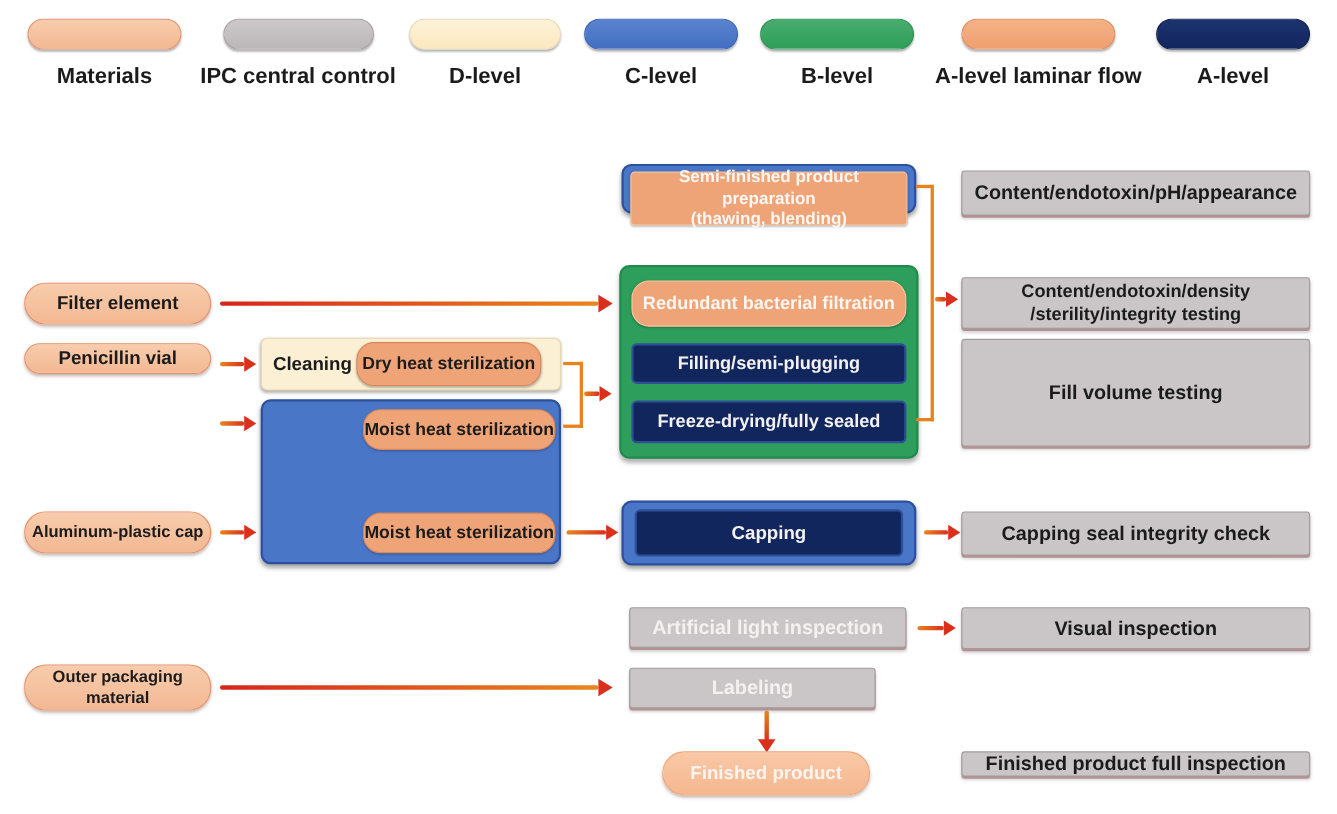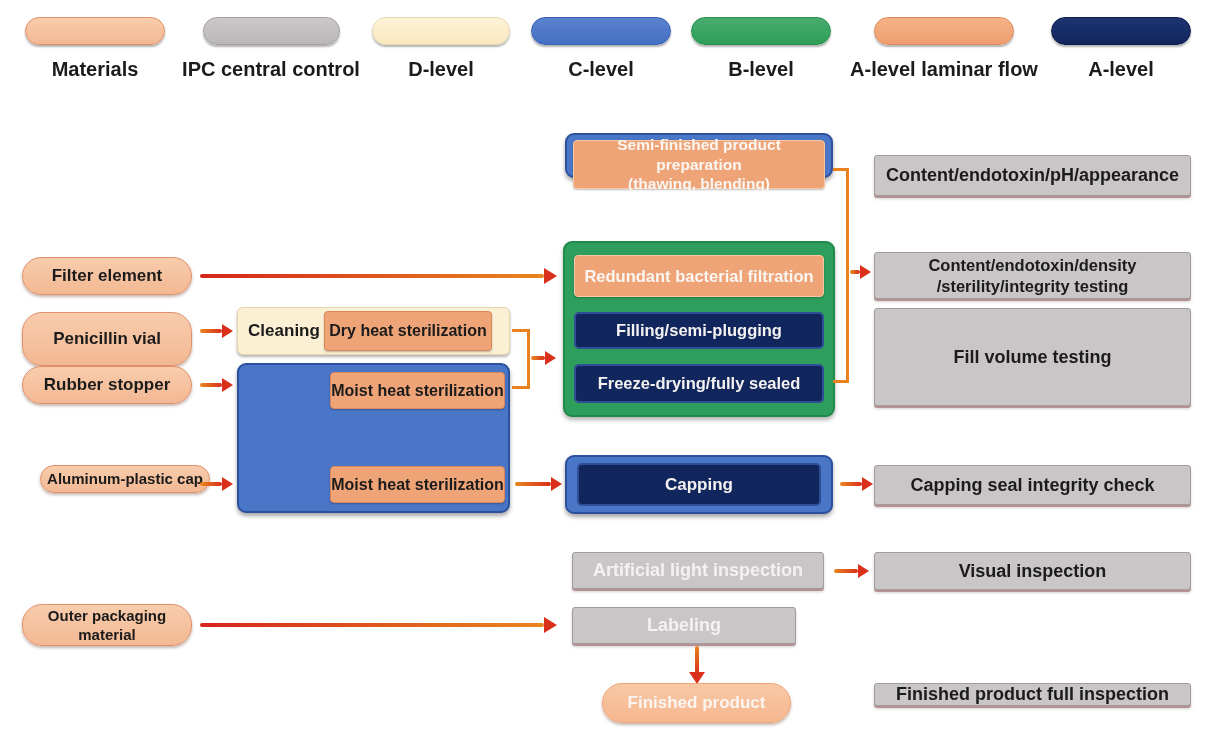--- a/index.html
+++ b/index.html
@@ -44,21 +44,21 @@
   }
   .bluebox {
     background:#4a76c8; border:2px solid #2c4f9e; border-radius:9px;
     box-shadow:0 3px 4px rgba(0,0,0,.35);
   }
   .greenbox {
     background:#2e9e5c; border:2px solid #1f8a4c; border-radius:9px;
     box-shadow:0 3px 4px rgba(0,0,0,.3);
   }
   .orangebox {
-    background:#efa478; border:1px solid #d8885c; border-radius:4px;
+    background:#efa478; border:1px solid #d8885c; border-radius:16px;
     font-weight:700; font-size:16px; color:#1b1b1b;
     box-shadow:0 1px 2px rgba(0,0,0,.25);
   }
   .orangebox.on-dark { border:1px solid #f5c9a5; color:#faf6f2; }
   .navybox {
     background:#12265e; border:2px solid #2e4e96; border-radius:5px;
     color:#f4f2f0; font-weight:700; font-size:16.5px;
   }
   .graybox {
     background:#cac6c7; border:1px solid #a19c9d; border-radius:3px;
@@ -106,27 +106,24 @@
   <div class="legend-label" style="left:161px;">IPC central control</div>
   <div class="legend-label" style="left:331px;">D-level</div>
   <div class="legend-label" style="left:491px;">C-level</div>
   <div class="legend-label" style="left:651px;">B-level</div>
   <div class="legend-label" style="left:834px;">A-level laminar flow</div>
   <div class="legend-label" style="left:1011px;">A-level</div>
 
   <div class="pill" style="left:22px;top:257px;width:170px;height:38px;">
     <span>Filter element</span>
   </div>
-  <div class="pill" style="left:22px;top:312px;width:170px;height:54px;">
+  <div class="pill" style="left:22px;top:312px;width:170px;height:28px;">
     <span>Penicillin vial</span>
   </div>
-  <div class="pill" style="left:22px;top:366px;width:170px;height:38px;">
-    <span>Rubber stopper</span>
-  </div>
-  <div class="pill" style="left:22px;top:465px;width:170px;height:28px;font-size:15px;margin-left:18px;">
+  <div class="pill" style="left:22px;top:465px;width:170px;height:38px;font-size:15px;">
     <span>Aluminum-plastic cap</span>
   </div>
   <div class="pill two-line" style="left:22px;top:604px;width:170px;height:42px;font-size:15px;line-height:1.3;">
     <span>Outer packaging</span>
     <span>material</span>
   </div>
 
   <div class="shaft-h grad-rl" style="left:200px;top:274px;width:344px;"></div>
   <div class="head-right" style="left:544px;top:268px;"></div>
 
@@ -155,21 +152,21 @@
     </div>
     <div class="box orangebox" style="left:91px;top:101px;width:175px;height:37px;">
       <span>Moist heat sterilization</span>
     </div>
   </div>
 
   <div class="bracket" style="left:512px;top:329px;width:18px;height:60px;"></div>
   <div class="shaft-h grad-lr" style="left:531px;top:356px;width:14px;"></div>
   <div class="head-right sm" style="left:545px;top:351px;"></div>
 
-  <div class="box bluebox" style="left:565px;top:133px;width:268px;height:45px;">
+  <div class="box bluebox" style="left:565px;top:149px;width:268px;height:45px;">
     <div class="box orangebox on-dark two-line" style="left:6px;top:5px;width:252px;height:49px;font-size:15.5px;border-radius:4px;">
       <span>Semi-finished product preparation</span>
       <span>(thawing, blending)</span>
     </div>
   </div>
 
   <div class="box greenbox" style="left:563px;top:241px;width:272px;height:176px;">
     <div class="box orangebox on-dark" style="left:9px;top:12px;width:250px;height:42px;font-size:16.5px;">
       <span>Redundant bacterial filtration</span>
     </div>

